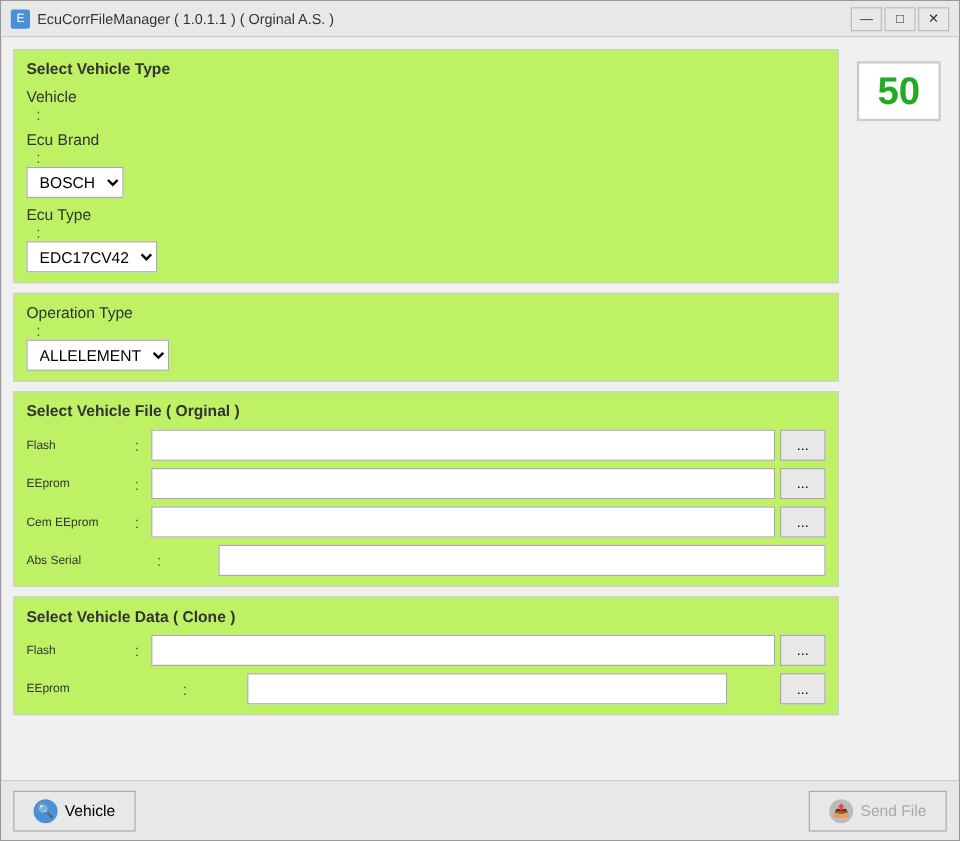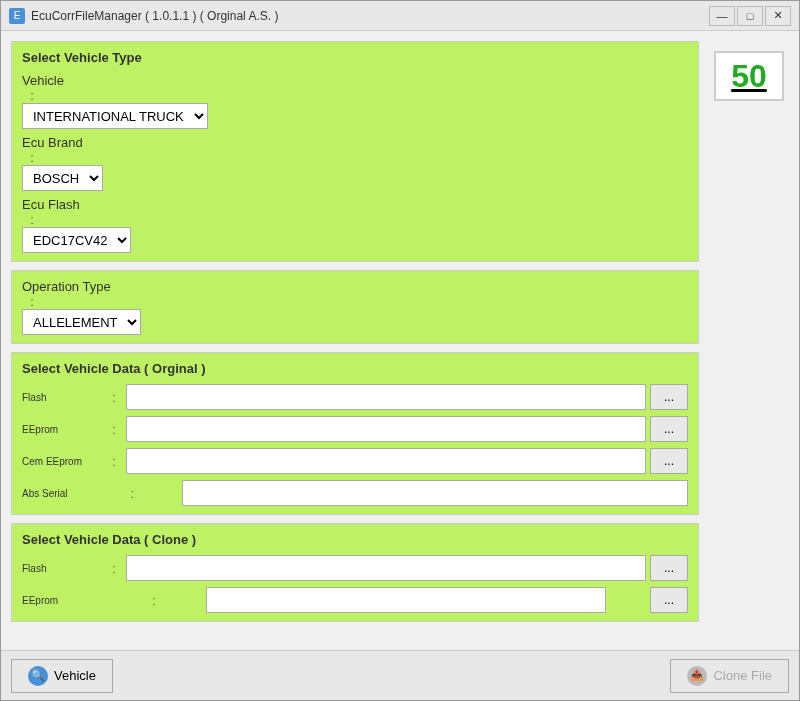--- a/index.html
+++ b/index.html
@@ -187,21 +187,20 @@
     .abs-input {
       width: 130px;
     }
 
     .side-panel {
       width: 80px;
       display: flex;
       flex-direction: column;
       align-items: center;
       padding-top: 10px;
-      text-decoration: underline;
     }
 
     .credit-box {
       background: white;
       border: 2px solid #ccc;
       width: 70px;
       height: 50px;
       display: flex;
       align-items: center;
       justify-content: center;
@@ -276,39 +275,34 @@
   <div class="content">
 
     <div class="main-panel">
 
       <div class="section">
         <div class="section-title">Select Vehicle Type</div>
 
         <div class="field-row">
           <div class="field-label">Vehicle</div>
           <div class="field-colon">:</div>
-          <div class="field-input">
-            <select>
-              <option>INTERNATIONAL TRUCK</option>
-            </select>
-          </div>
         </div>
 
         <div class="field-row">
           <div class="field-label">Ecu Brand</div>
           <div class="field-colon">:</div>
           <div class="field-input">
             <select>
               <option>BOSCH</option>
             </select>
           </div>
         </div>
 
         <div class="field-row">
-          <div class="field-label">Ecu Flash</div>
+          <div class="field-label">Ecu Type</div>
           <div class="field-colon">:</div>
           <div class="field-input">
             <select>
               <option>EDC17CV42</option>
             </select>
           </div>
         </div>
       </div>
 
       <div class="section">
@@ -318,21 +312,21 @@
           <div class="field-colon">:</div>
           <div class="field-input">
             <select>
               <option>ALLELEMENT</option>
             </select>
           </div>
         </div>
       </div>
 
       <div class="section">
-        <div class="section-title">Select Vehicle Data ( Orginal )</div>
+        <div class="section-title">Select Vehicle File ( Orginal )</div>
 
         <div class="file-row">
           <div class="file-label">Flash</div>
           <div class="file-colon">:</div>
           <div class="file-input">
             <input type="text" value="" style="">
           </div>
           <button class="browse-btn">...</button>
         </div>
 
@@ -393,17 +387,17 @@
 
   </div>
 
   <div class="bottom-bar">
     <button class="bottom-btn">
       <div class="btn-icon">🔍</div>
       <span>Vehicle</span>
     </button>
     <button class="bottom-btn" disabled="">
       <div class="btn-icon btn-icon-disabled">📤</div>
-      <span>Clone File</span>
+      <span>Send File</span>
     </button>
   </div>
 
 </div>
 
 </body></html>

